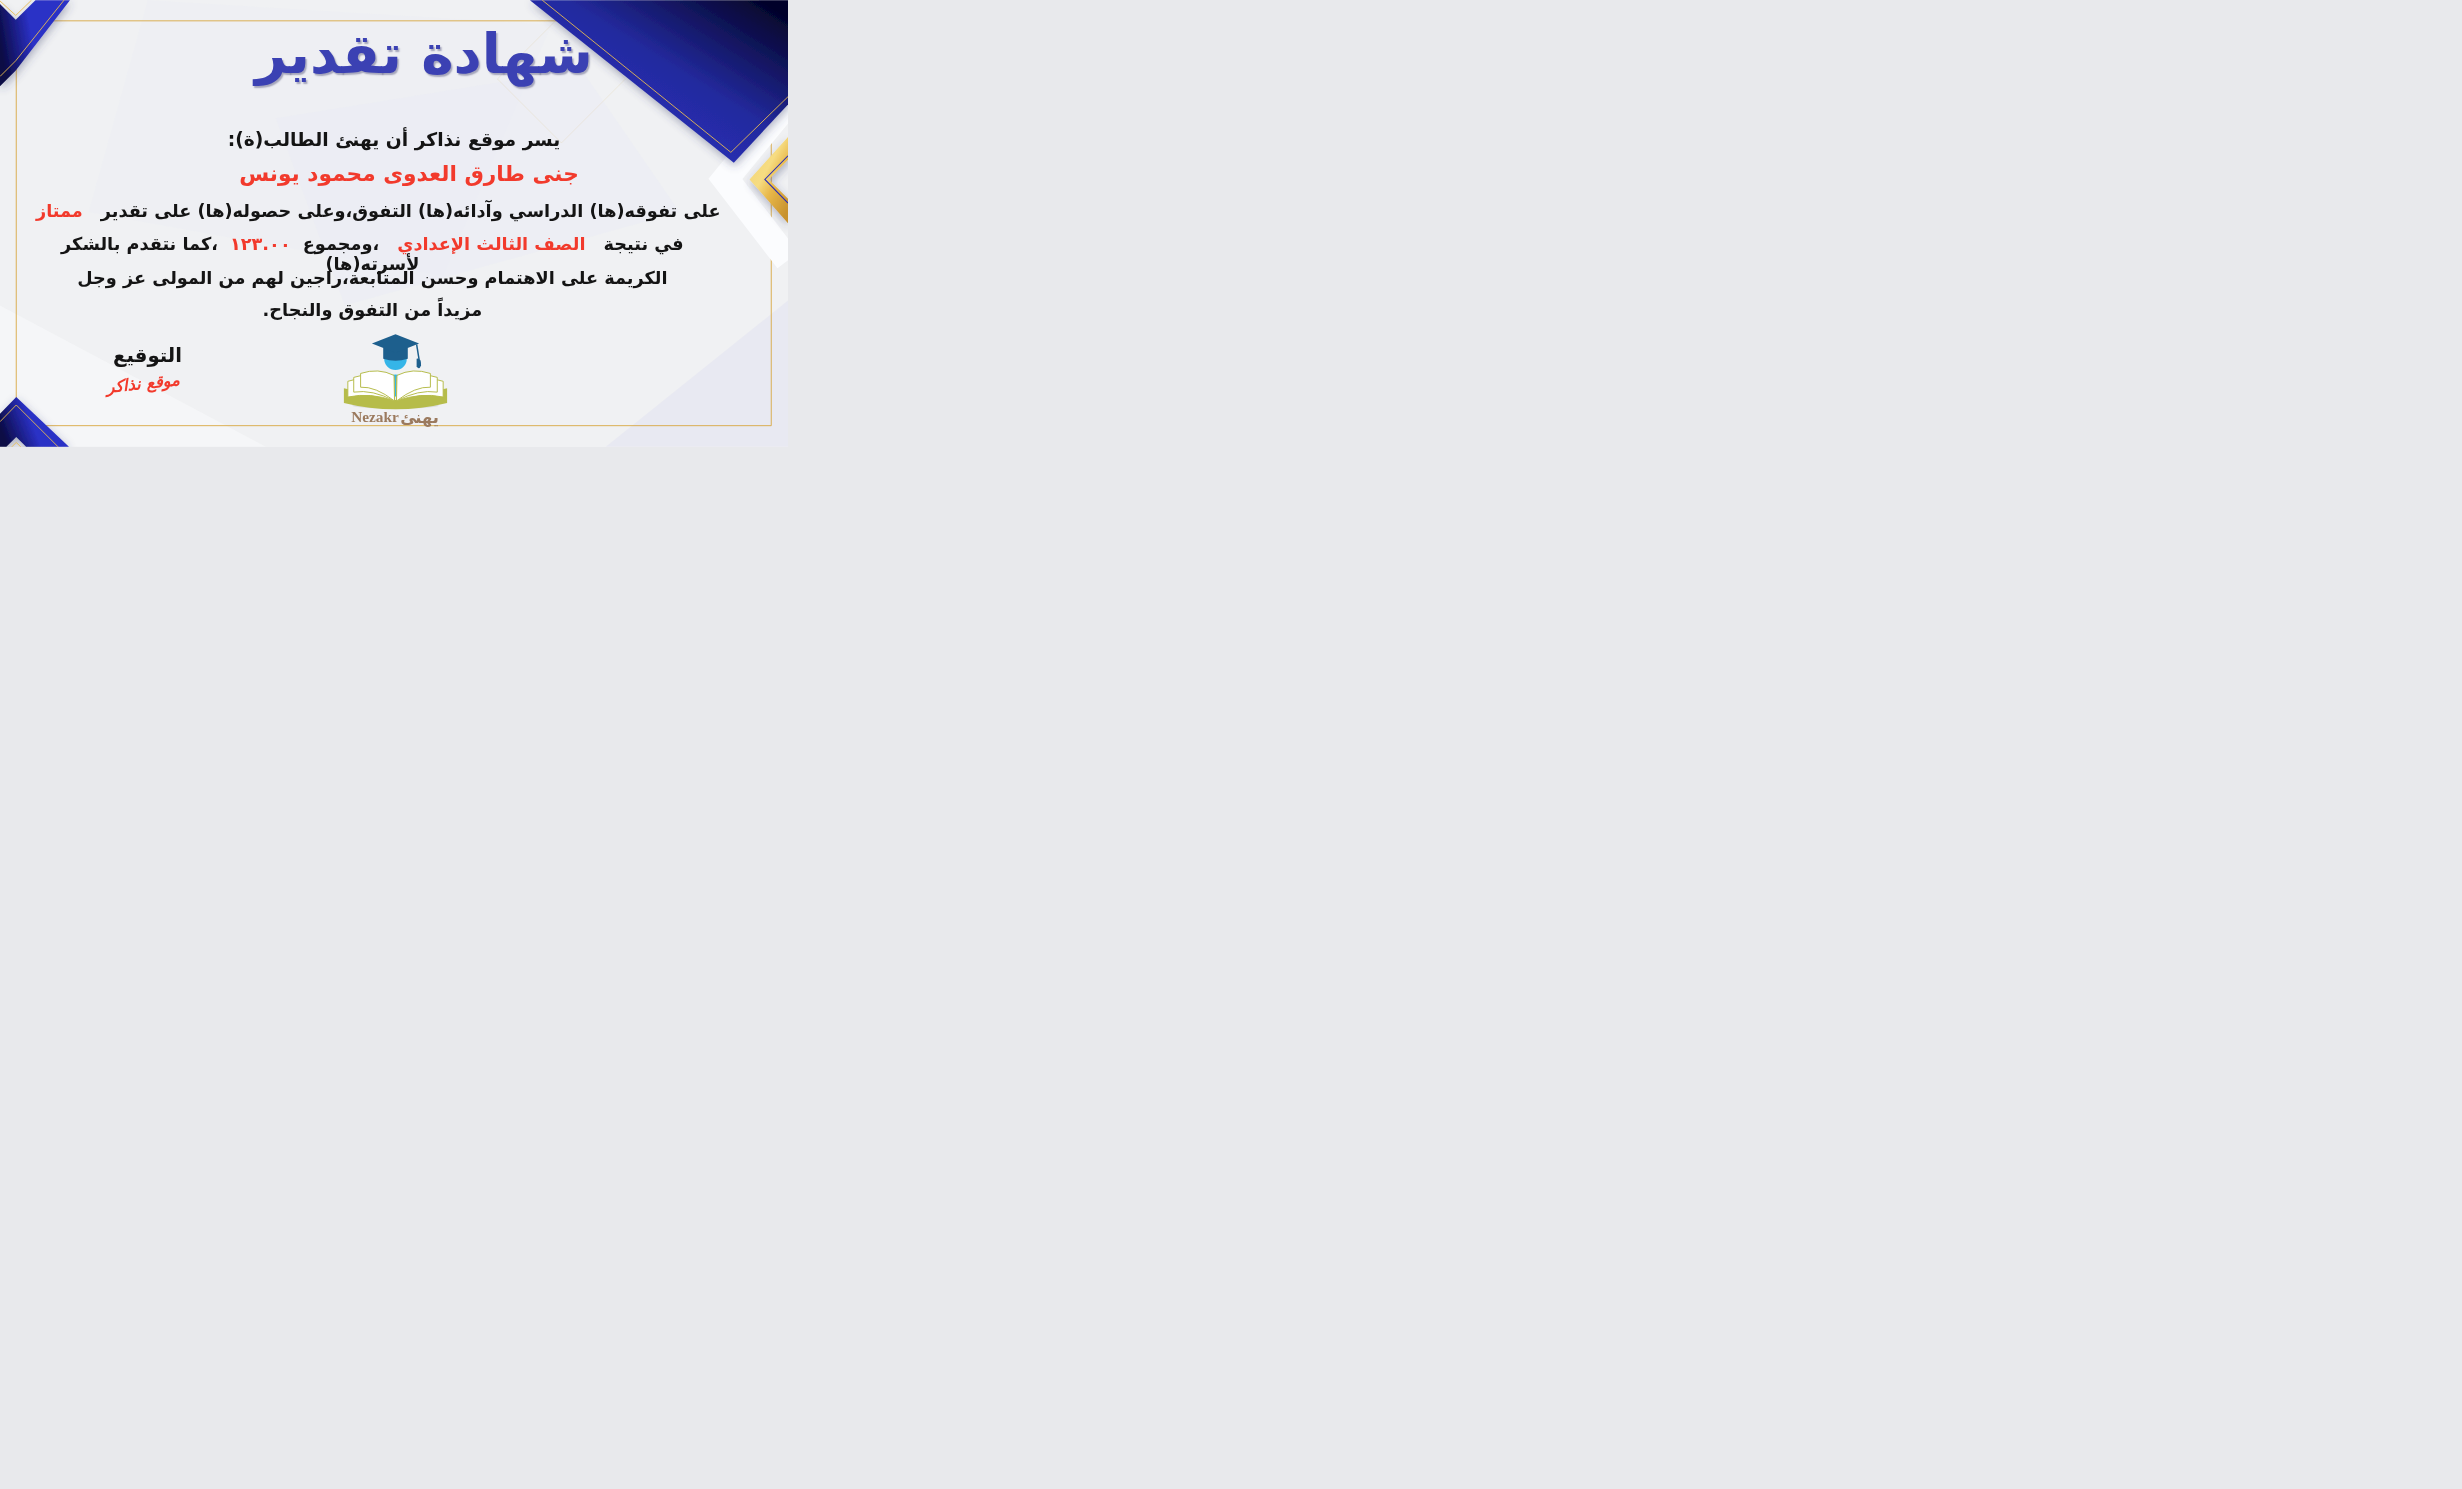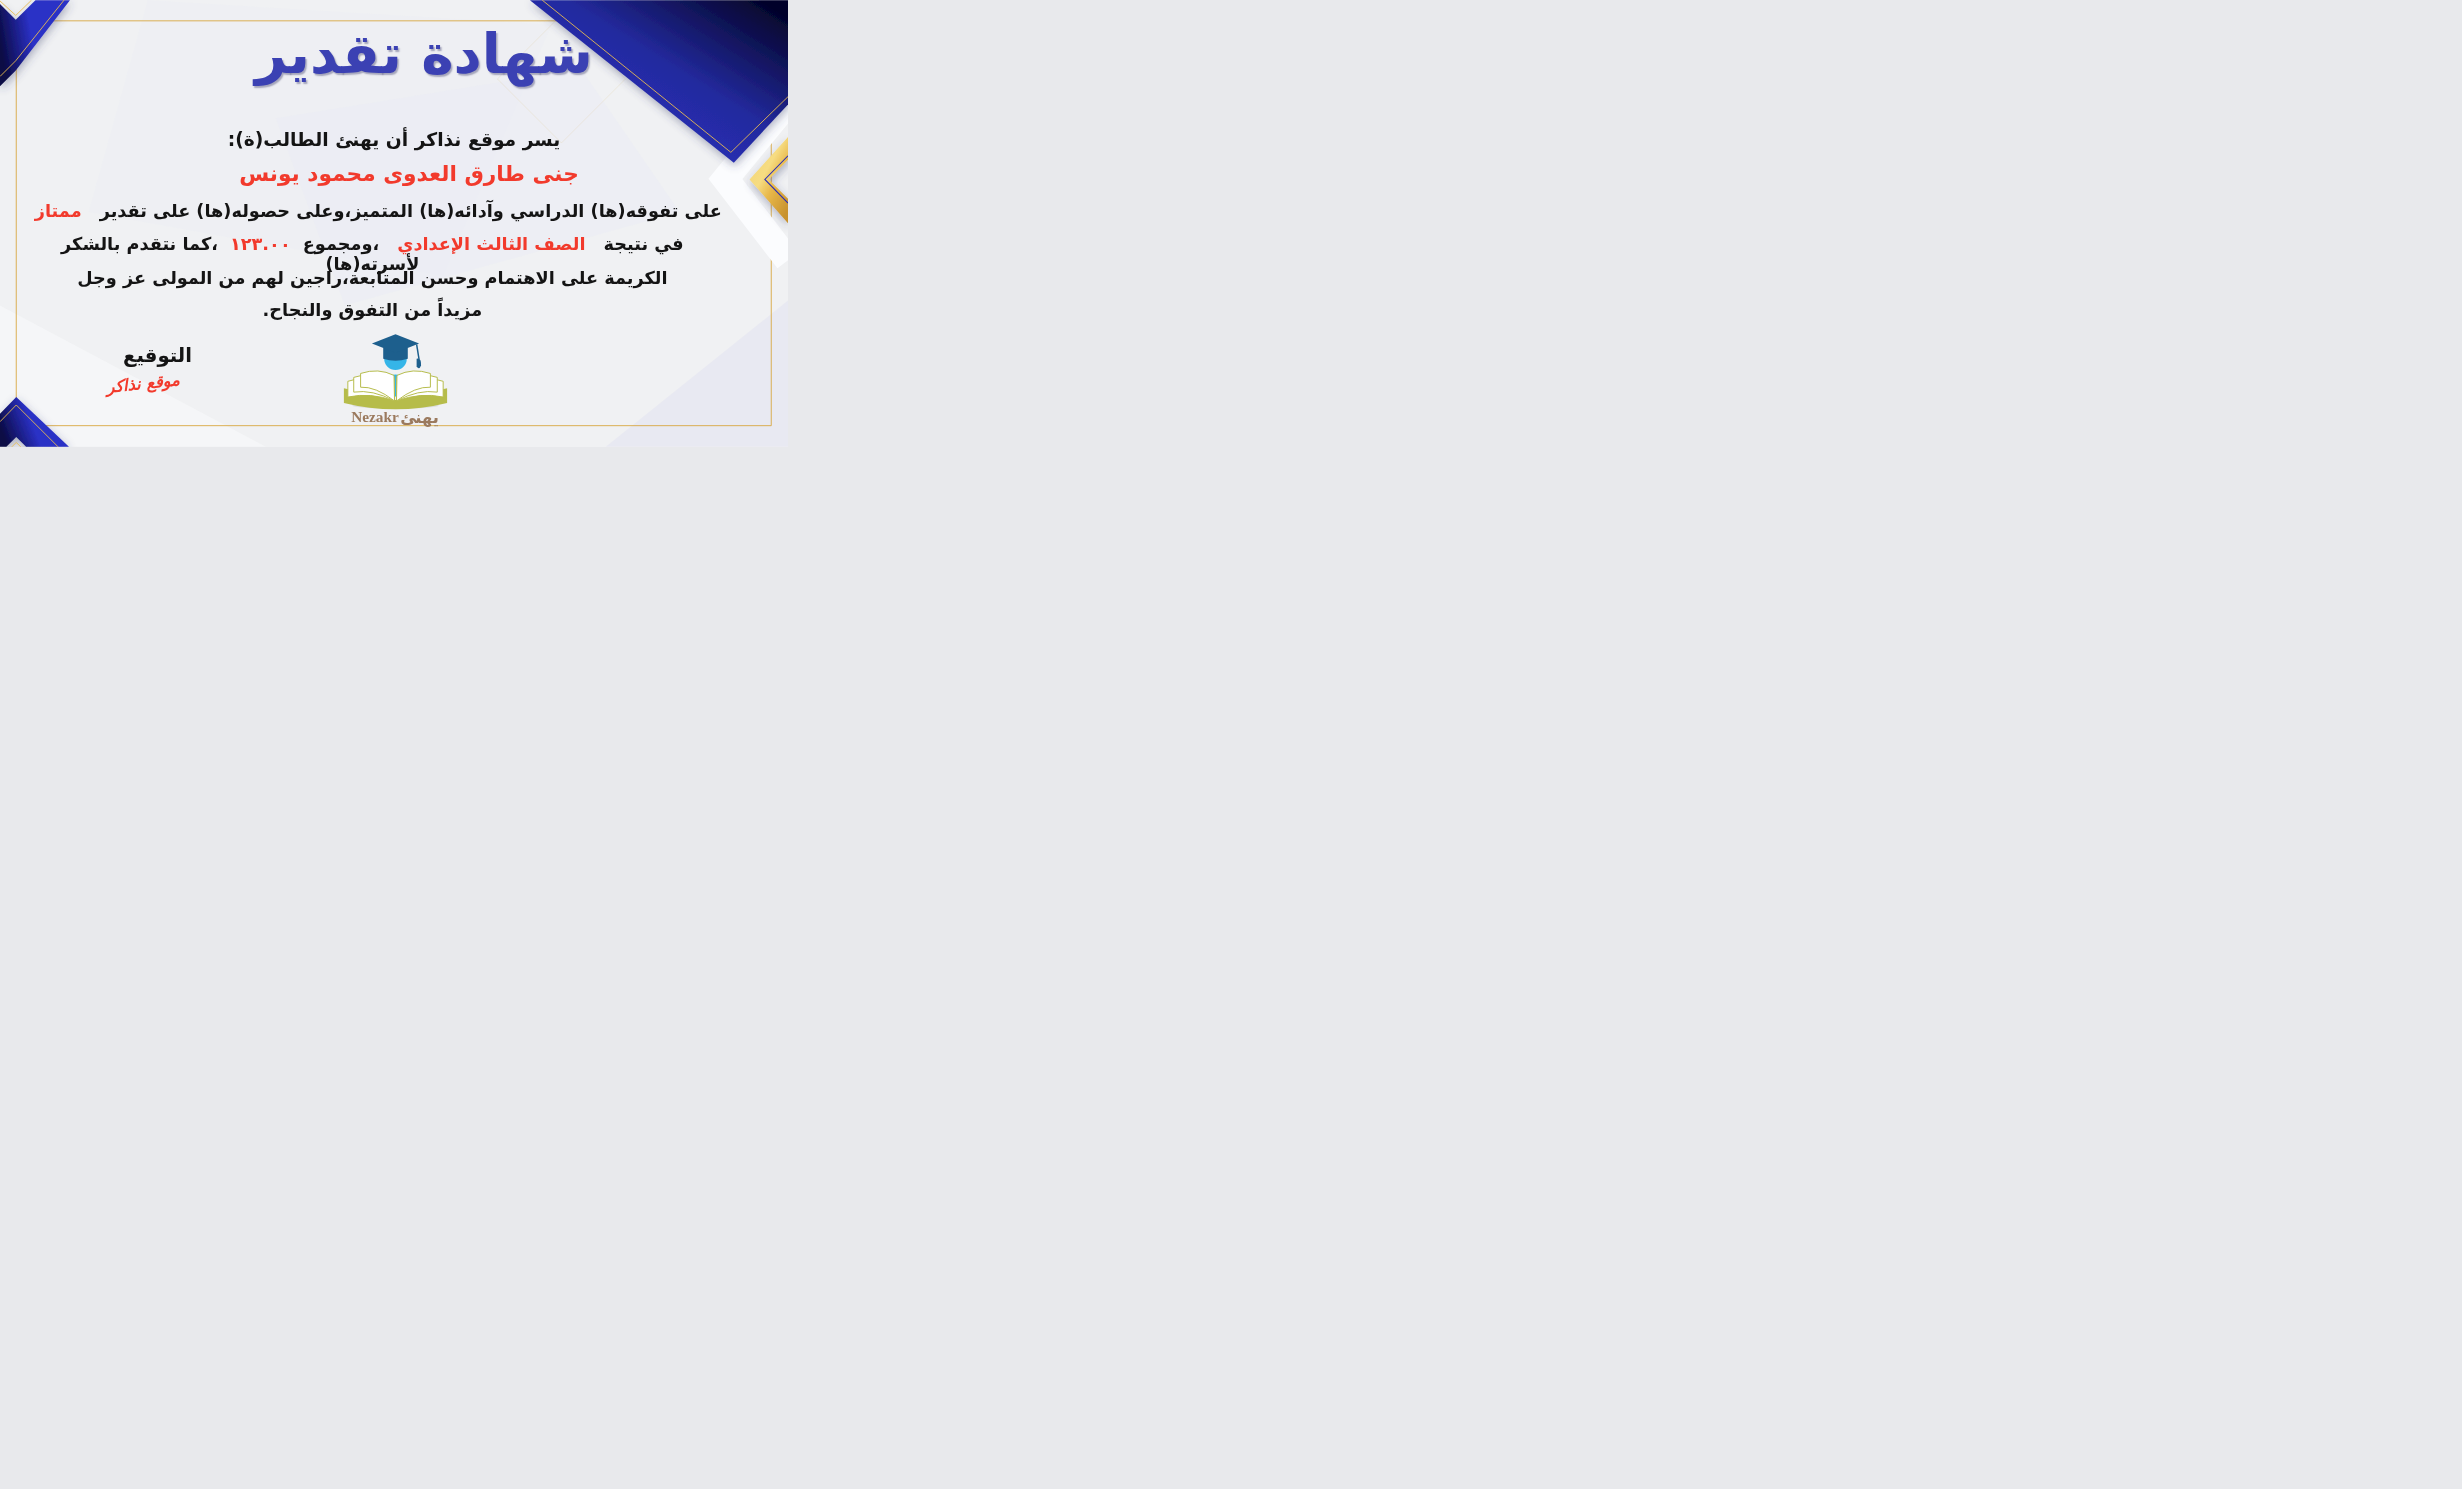--- a/index.html
+++ b/index.html
@@ -20,21 +20,21 @@
   .wide{left:0;right:0;}
   .l1{top:129px;font-size:18.7px;}
   .l2{top:161px;font-size:21.7px;padding-left:30px;}
   .l3{top:201px;font-size:17.7px;}
   .l4{top:234px;font-size:17.7px;}
   .l5{top:268px;font-size:17.7px;}
   .l6{top:300px;font-size:17.7px;}
   .red{color:#f23a2c;}
   .gap{margin:0 11.8px;}
   .gap-sm{margin:0 5.9px;}
-  .sig-label{top:344px;left:103px;width:89px;font-size:19.7px;font-weight:bold;color:#141414;}
+  .sig-label{top:344px;left:103px;width:89px;text-align:center;font-size:19.7px;font-weight:bold;color:#141414;}
   .sig-script{
     top:374px;left:84px;width:118px;text-align:center;
     font-size:16.3px;font-style:italic;font-weight:bold;color:#f23a2c;
     transform:rotate(-6deg);font-family:"DejaVu Serif",serif;
   }
   .logo{top:331px;left:336px;width:118px;text-align:center;}
   .logo svg{display:block;margin:0 auto;}
   .brand{display:flex;justify-content:center;align-items:flex-start;gap:1.5px;margin-top:-2px;}
   .brand .lat{font-family:"Liberation Serif",serif;font-weight:bold;font-size:15.3px;color:#9b7a5e;}
   .brand .ar{font-weight:bold;font-size:16.3px;color:#9b7a5e;}
@@ -102,21 +102,21 @@
     <polyline points="24,907 33,898 42,907" fill="none" stroke="#e9bc52" stroke-width="1.8"></polyline>
   </svg>
 
   <div class="abs line wide l1 rtl">يسر موقع نذاكر أن يهنئ الطالب(ة):</div>
 
   <div class="abs title rtl">شهادة تقدير</div>
 
   <div class="abs line wide l2 red rtl">جنى طارق العدوى محمود يونس</div>
 
   <div class="abs line l3 rtl">
-    <span>على تفوقه(ها) الدراسي وآدائه(ها) المتميز،وعلى حصوله(ها) على تقدير</span>
+    <span>على تفوقه(ها) الدراسي وآدائه(ها) التفوق،وعلى حصوله(ها) على تقدير</span>
     <span class="red gap">ممتاز</span>
   </div>
 
   <div class="abs line l4 rtl">
     <span>في نتيجة</span>
     <span class="red gap">الصف الثالث الإعدادي</span>
     <span>،ومجموع</span>
     <span class="red gap-sm">١٢٣.٠٠</span>
     <span>،كما نتقدم بالشكر لأسرته(ها)</span>
   </div>

